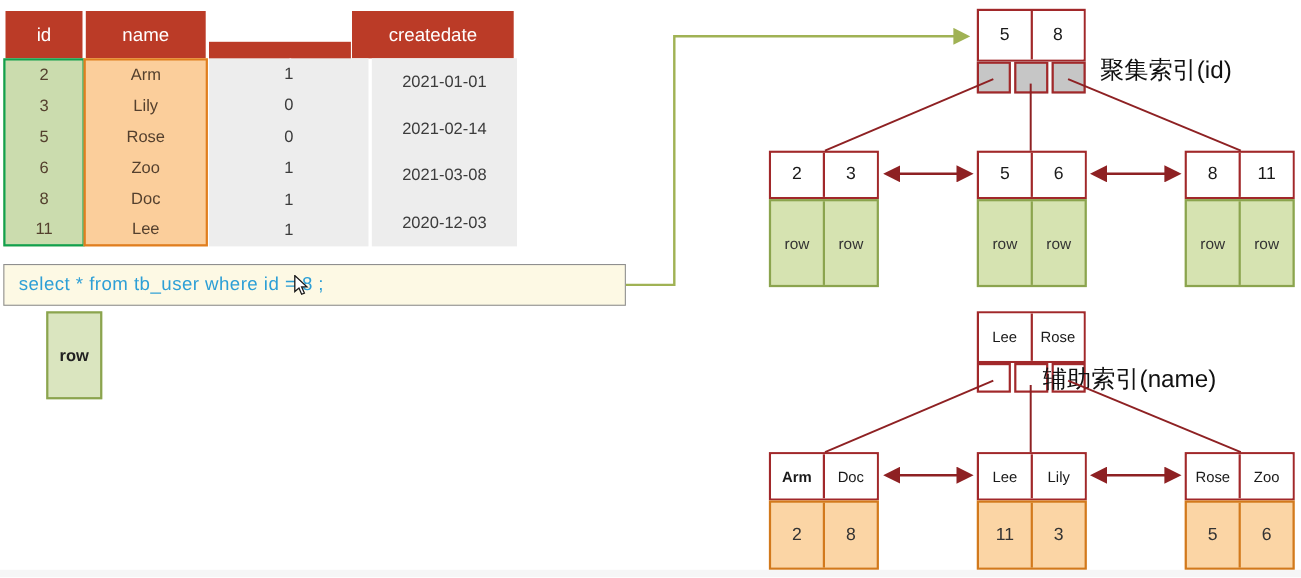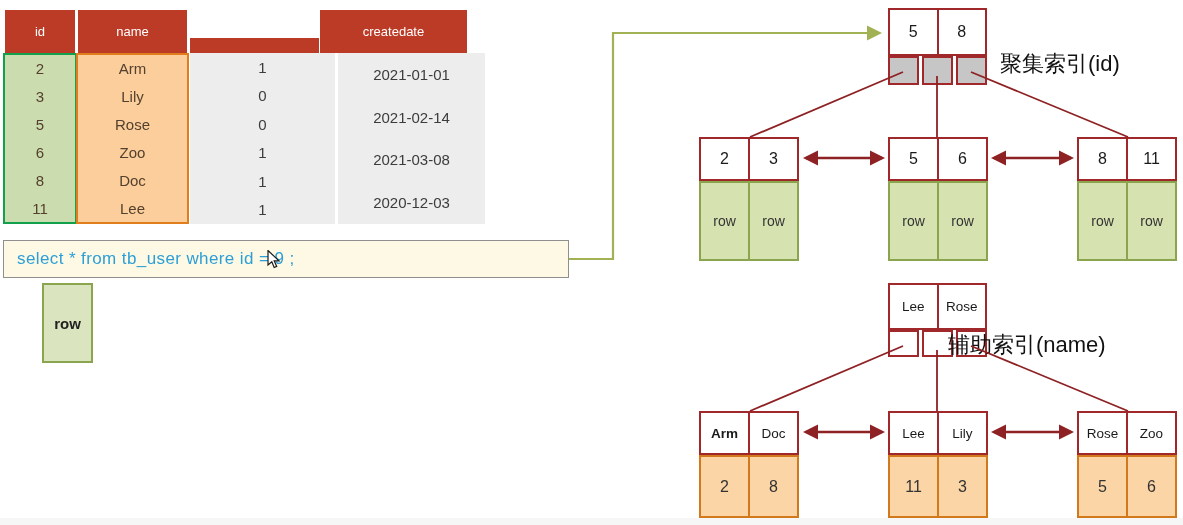--- a/index.html
+++ b/index.html
@@ -17,21 +17,21 @@
   body{
     position:relative;width:1183px;height:525px;background:#ffffff;
     font-family:"Liberation Sans","DejaVu Sans",sans-serif;color:var(--text-dark);
     overflow:hidden;
   }
   .abs{position:absolute;}
 
   
   .col-header{
     position:absolute;top:10px;height:43px;background:var(--header-red);
-    color:#fff;font-size:13px;display:flex;align-items:center;justify-content:center;
+    color:#fff;font-size:17px;display:flex;align-items:center;justify-content:center;
   }
   .col-block{
     position:absolute;top:53px;height:171px;display:flex;flex-direction:column;
   }
   .col-block .cell{
     flex:1;display:flex;align-items:center;justify-content:center;font-size:15px;
   }
   .block-id{background:var(--id-green-fill);border:2px solid var(--id-green-border);color:var(--table-text-brown);}
   .block-name{background:var(--name-orange-fill);border:2px solid var(--name-orange-border);color:var(--table-text-brown);}
   .block-gray{background:var(--table-gray);color:#3c3c3c;}
@@ -110,30 +110,30 @@
     <div class="cell">Lee</div>
   </div>
   <div class="col-block block-gray" style="left:190px;width:145px;">
     <div class="cell">1</div>
     <div class="cell">0</div>
     <div class="cell">0</div>
     <div class="cell">1</div>
     <div class="cell">1</div>
     <div class="cell">1</div>
   </div>
-  <div class="col-block block-gray" style="left:338px;width:147px;">
+  <div class="col-block block-gray" style="left:338px;width:132px;">
     <div class="cell">2021-01-01</div>
     <div class="cell">2021-02-14</div>
     <div class="cell">2021-03-08</div>
     <div class="cell">2020-12-03</div>
   </div>
 </div>
 
 <div class="abs sql-box">
-  <span>select * from tb_user where id = 9 ;</span>
+  <span>select * from tb_user where id = 8 ;</span>
 </div>
 
 <div class="abs cursor">
   <svg width="16" height="20" viewBox="0 0 16 20">
     <path d="M1,0.5 L1,15 L4.8,11.8 L7.2,17.5 L9.7,16.4 L7.2,10.8 L12,10.8 Z" fill="#ffffff" stroke="#1a1a1a" stroke-width="1.2"></path>
   </svg>
 </div>
 
 <div class="abs row-box">
   <span>row</span>

